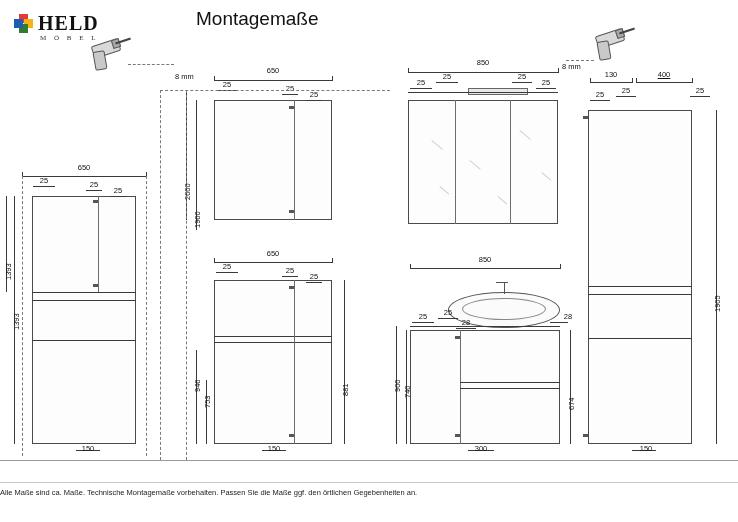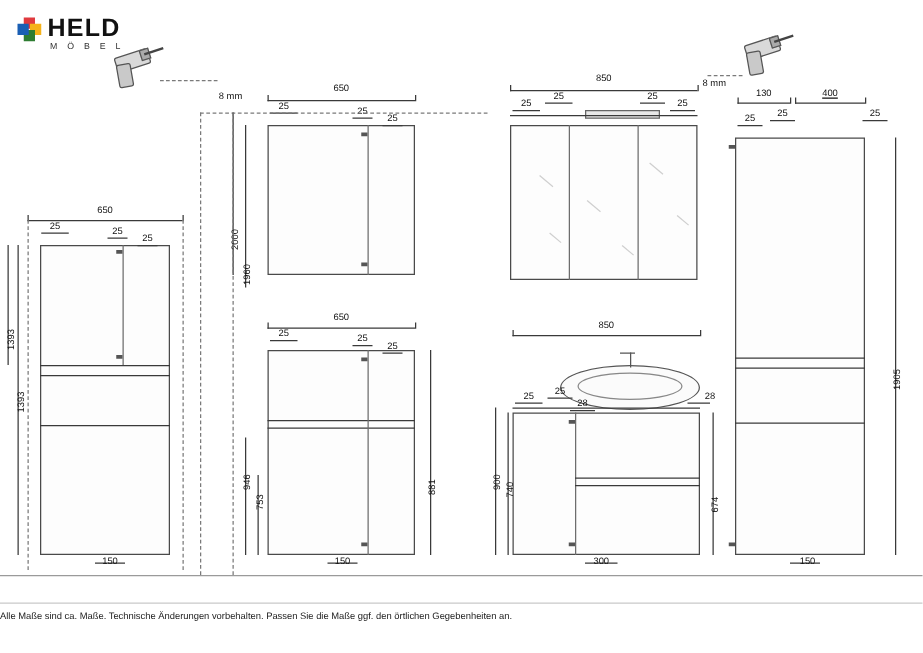--- a/index.html
+++ b/index.html
@@ -1,20 +1,20 @@
 <!DOCTYPE html>
 <html><head>
 <meta charset="utf-8">
 <style>
   html,body{margin:0;padding:0;background:#ffffff;}
   body{width:738px;height:522px;overflow:hidden;font-family:"Liberation Sans",sans-serif;color:#1a1a1a;}
   #stage{position:relative;width:738px;height:522px;}
 
   
-  .logo{position:absolute;left:14px;top:10px;width:108px;height:40px;}
+  .logo{position:absolute;left:14px;top:10px;width:108px;height:40px;font-family:Liberation Serif, serif;}
   .logo .diamond{position:absolute;left:0;top:4px;width:20px;height:20px;}
   .logo .d{position:absolute;width:9px;height:9px;}
   .logo .d1{left:5px;top:0;background:#e03a3e;}
   .logo .d2{left:10px;top:5px;background:#f5b21a;}
   .logo .d3{left:5px;top:10px;background:#2e7d32;}
   .logo .d4{left:0;top:5px;background:#1a5fb4;}
   .logo .word{position:absolute;left:24px;top:2px;font-size:20px;font-weight:bold;letter-spacing:1px;color:#111;}
   .logo .sub{position:absolute;left:26px;top:24px;font-size:7px;letter-spacing:3px;color:#333;}
 
   .title{position:absolute;left:196px;top:8px;font-size:19px;color:#111;}
@@ -64,20 +64,21 @@
     <div class="diamond">
       <div class="d d1"></div>
         <div class="d d2"></div>
         <div class="d d3"></div>
         <div class="d d4"></div>
     </div>
     <div class="word">HELD</div>
     <div class="sub">M Ö B E L</div>
   </div>
 
+  <div class="title">Montagemaße</div>
 
   <div class="drill" style="left:84px;top:38px;">
     <div class="body"></div>
       <div class="grip"></div>
       <div class="chuck"></div>
       <div class="bit"></div>
   </div>
   <div class="dash-h" style="left:128px;top:64px;width:46px;"></div>
   <div class="lbl" style="left:175px;top:72px;">8 mm</div>
 
@@ -257,14 +258,14 @@
 
   <div class="dimvline" style="left:716px;top:110px;height:334px;"></div>
   <div class="vlbl" style="left:713px;top:312px;">1905</div>
 
   <div class="dimline" style="left:632px;top:450px;width:24px;"></div>
   <div class="lbl c" style="left:646px;top:444px;">150</div>
 
   <div class="ln h" style="left:0px;top:460px;width:738px;background:#9a9a9a;"></div>
   <div class="ln h" style="left:0px;top:482px;width:738px;background:#c9c9c9;"></div>
 
-  <div class="footnote">Alle Maße sind ca. Maße. Technische Änderungen vorbehalten. Passen Sie die Maße ggf. den örtlichen Gegebenheiten an.</div>
+  <div class="footnote">Alle Maße sind ca. Maße. Technische Montagemaße vorbehalten. Passen Sie die Maße ggf. den örtlichen Gegebenheiten an.</div>
 </div>
 
 </body></html>

